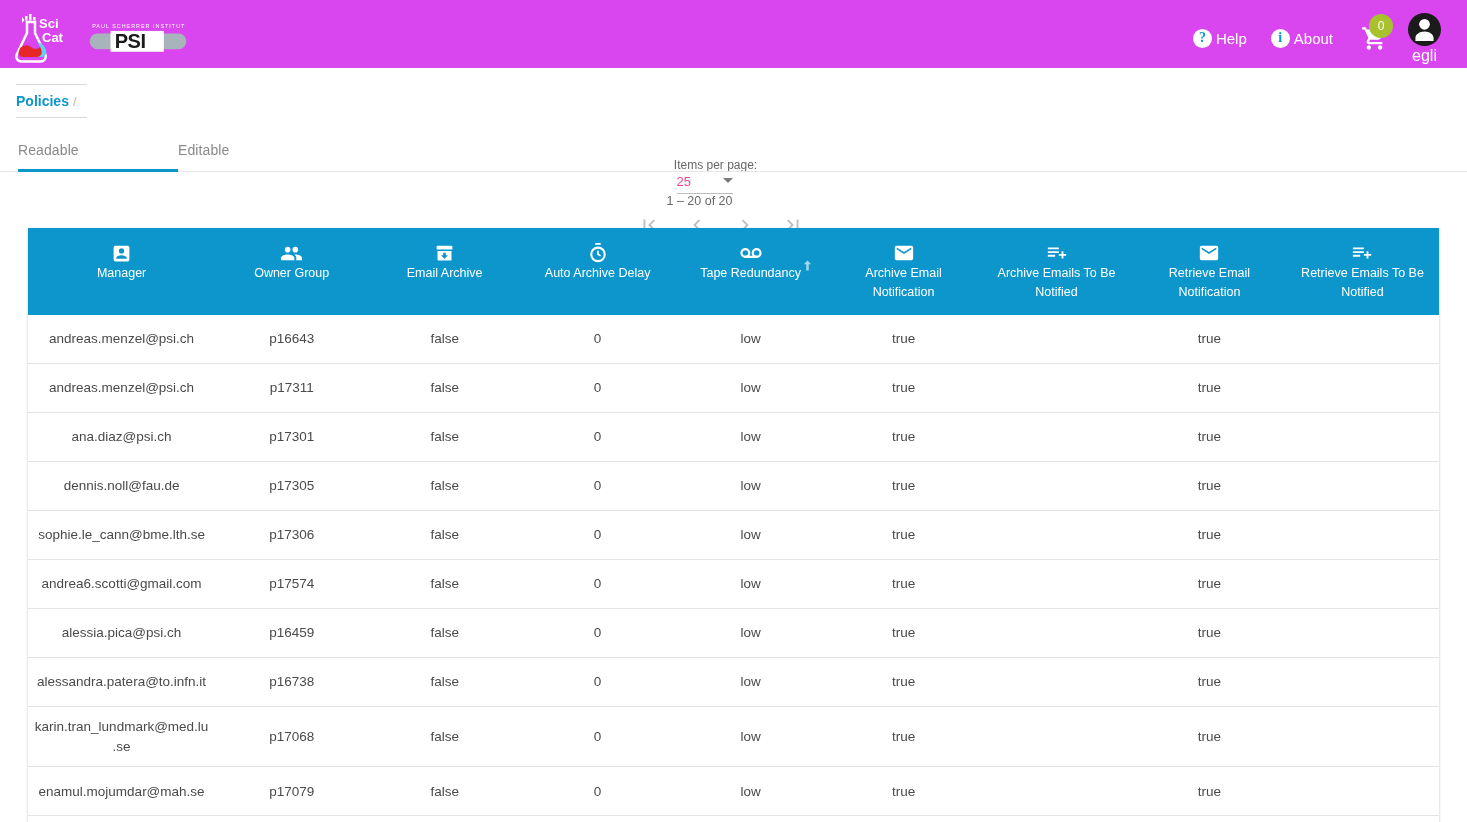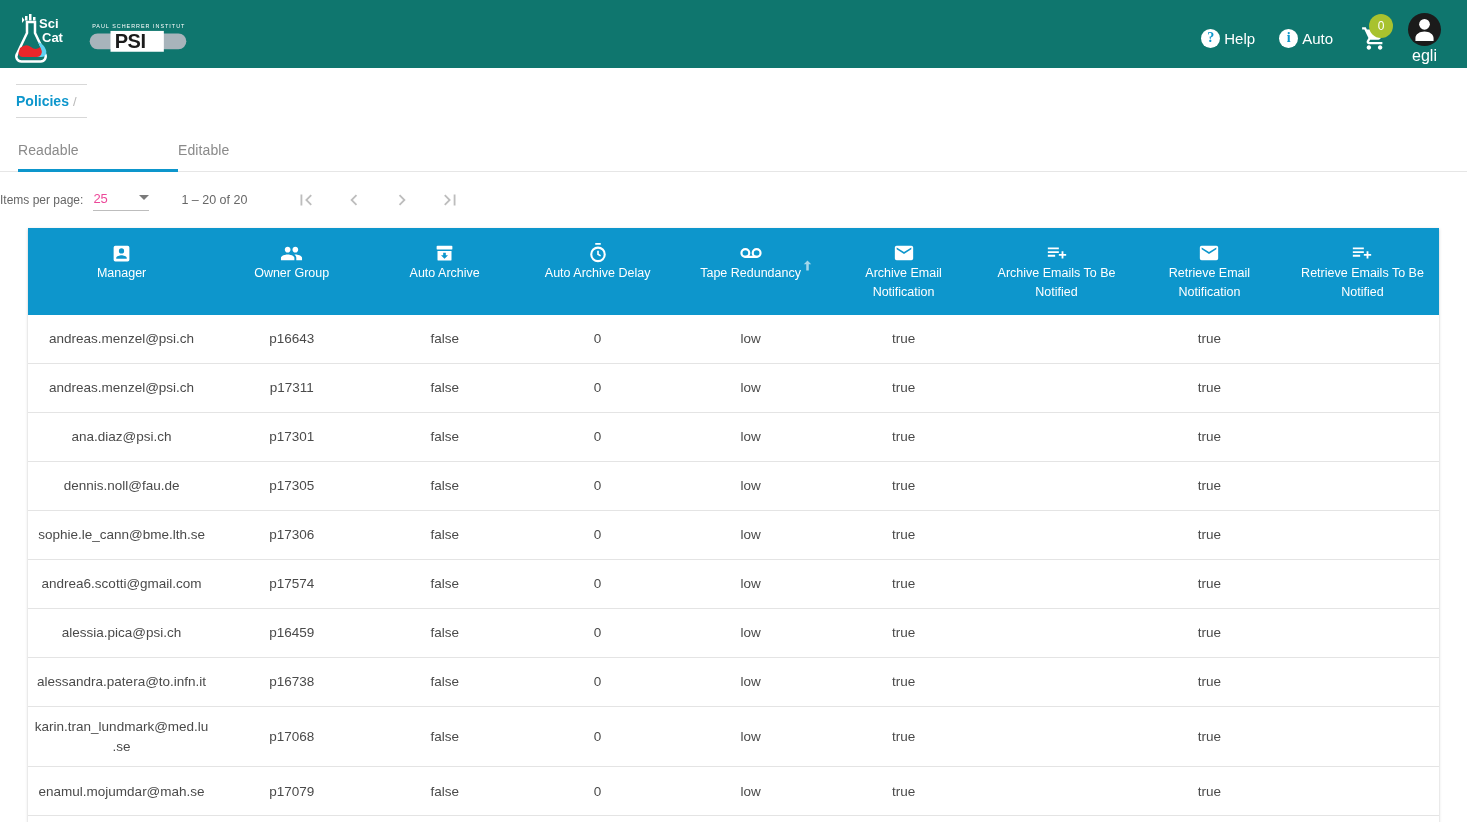--- a/index.html
+++ b/index.html
@@ -9,21 +9,21 @@
     overflow: hidden;
     background: #ffffff;
     font-family: "Liberation Sans", sans-serif;
     -webkit-font-smoothing: antialiased;
   }
 
   
   .app-header {
     position: relative;
     height: 68px;
-    background: #0f766e;
+    background: #d946ef;
     display: flex;
     align-items: center;
     padding: 8px 14px 0 12px;
   }
   .logo-group { display: flex; align-items: center; gap: 16px; }
   .scicat-logo { width: 60px; height: 50px; display: block; }
   .psi-logo { width: 100px; height: 36px; display: block; }
 
   .header-right {
     margin-left: auto;
@@ -122,25 +122,26 @@
     position: absolute;
     left: 0; right: 0; bottom: -1px;
     height: 3px;
     background: #0d96cc;
   }
 
   
   .paginator {
     display: flex;
     align-items: center;
-    justify-content: flex-start;
+    justify-content: center;
     height: 56px;
     padding-right: 26px;
     font-size: 12px;
     color: #666666;
+    flex-direction: column;
   }
   .pg-label { margin-right: 10px; }
   .pg-select {
     position: relative;
     display: inline-flex;
     align-items: center;
     min-width: 56px;
     border-bottom: 1px solid #bdbdbd;
     padding: 2px 0 4px 0;
     margin-right: 32px;
@@ -256,21 +257,21 @@
 
   <div class="header-right">
 
     <div class="hdr-link">
       <span class="hdr-circle-icon">?</span>
       <span>Help</span>
     </div>
 
     <div class="hdr-link">
       <span class="hdr-circle-icon">i</span>
-      <span>Auto</span>
+      <span>About</span>
     </div>
 
     <div class="cart-wrap">
       <svg width="27" height="27" viewBox="0 0 24 24" fill="#ffffff">
         <path d="M7 18c-1.1 0-1.99.9-1.99 2S5.9 22 7 22s2-.9 2-2-.9-2-2-2zM1 2v2h2l3.6 7.59-1.35 2.45c-.16.28-.25.61-.25.96 0 1.1.9 2 2 2h12v-2H7.42c-.14 0-.25-.11-.25-.25l.03-.12L8.1 13h7.45c.75 0 1.41-.41 1.75-1.03l3.58-6.49A1 1 0 0 0 20 4H5.21l-.94-2H1zm16 16c-1.1 0-1.99.9-1.99 2s.89 2 1.99 2 2-.9 2-2-.9-2-2-2z"></path>
       </svg>
       <span class="cart-badge">0</span>
     </div>
 
     <div class="user-block">
@@ -374,21 +375,21 @@
           </div>
         </th>
 
         <th>
           <div class="th-inner">
             <span class="th-icon">
               <svg width="21" height="21" viewBox="0 0 24 24" fill="#ffffff">
                 <path d="M4 3h16a1 1 0 0 1 1 1v2.5a1 1 0 0 1-1 1H4a1 1 0 0 1-1-1V4a1 1 0 0 1 1-1zm0 6h16v10a1 1 0 0 1-1 1H5a1 1 0 0 1-1-1V9zm8 9l4-4h-2.5v-3h-3v3H8l4 4z"></path>
               </svg>
             </span>
-            <span class="th-label">Auto Archive</span>
+            <span class="th-label">Email Archive</span>
           </div>
         </th>
 
         <th>
           <div class="th-inner">
             <span class="th-icon">
               <svg width="22" height="22" viewBox="0 0 24 24" fill="#ffffff">
                 <path d="M9 1h6v2H9V1zm3 4a8.5 8.5 0 1 0 0 17 8.5 8.5 0 0 0 0-17zm0 2.3a6.2 6.2 0 1 1 0 12.4 6.2 6.2 0 0 1 0-12.4zm.9 2.2h-1.8v4.4l3.3 2 .9-1.5-2.4-1.45V9.5z"></path>
               </svg>
             </span>

